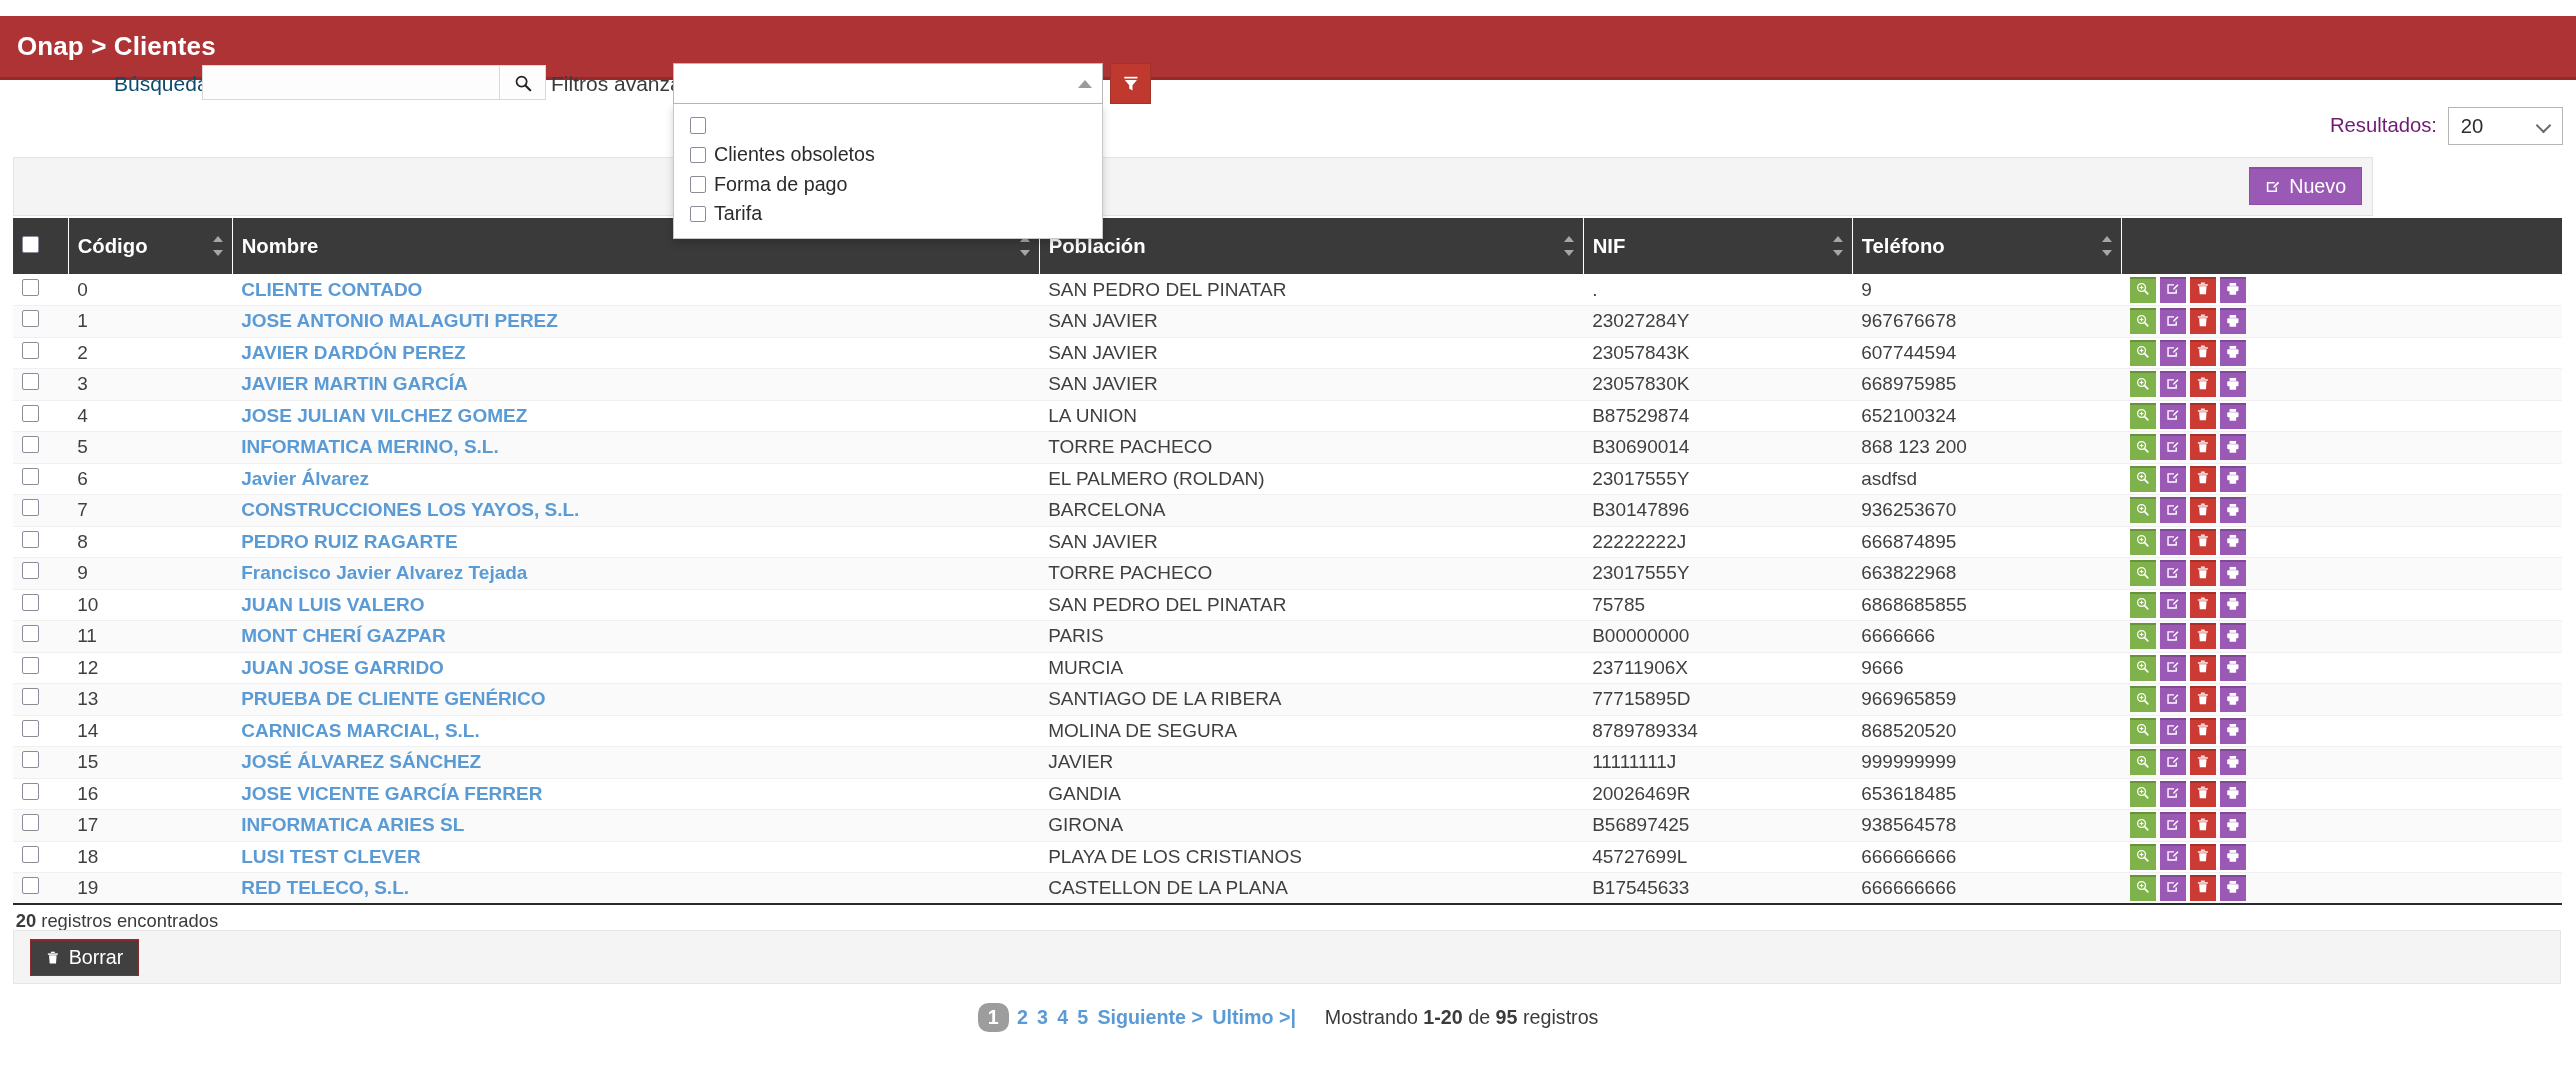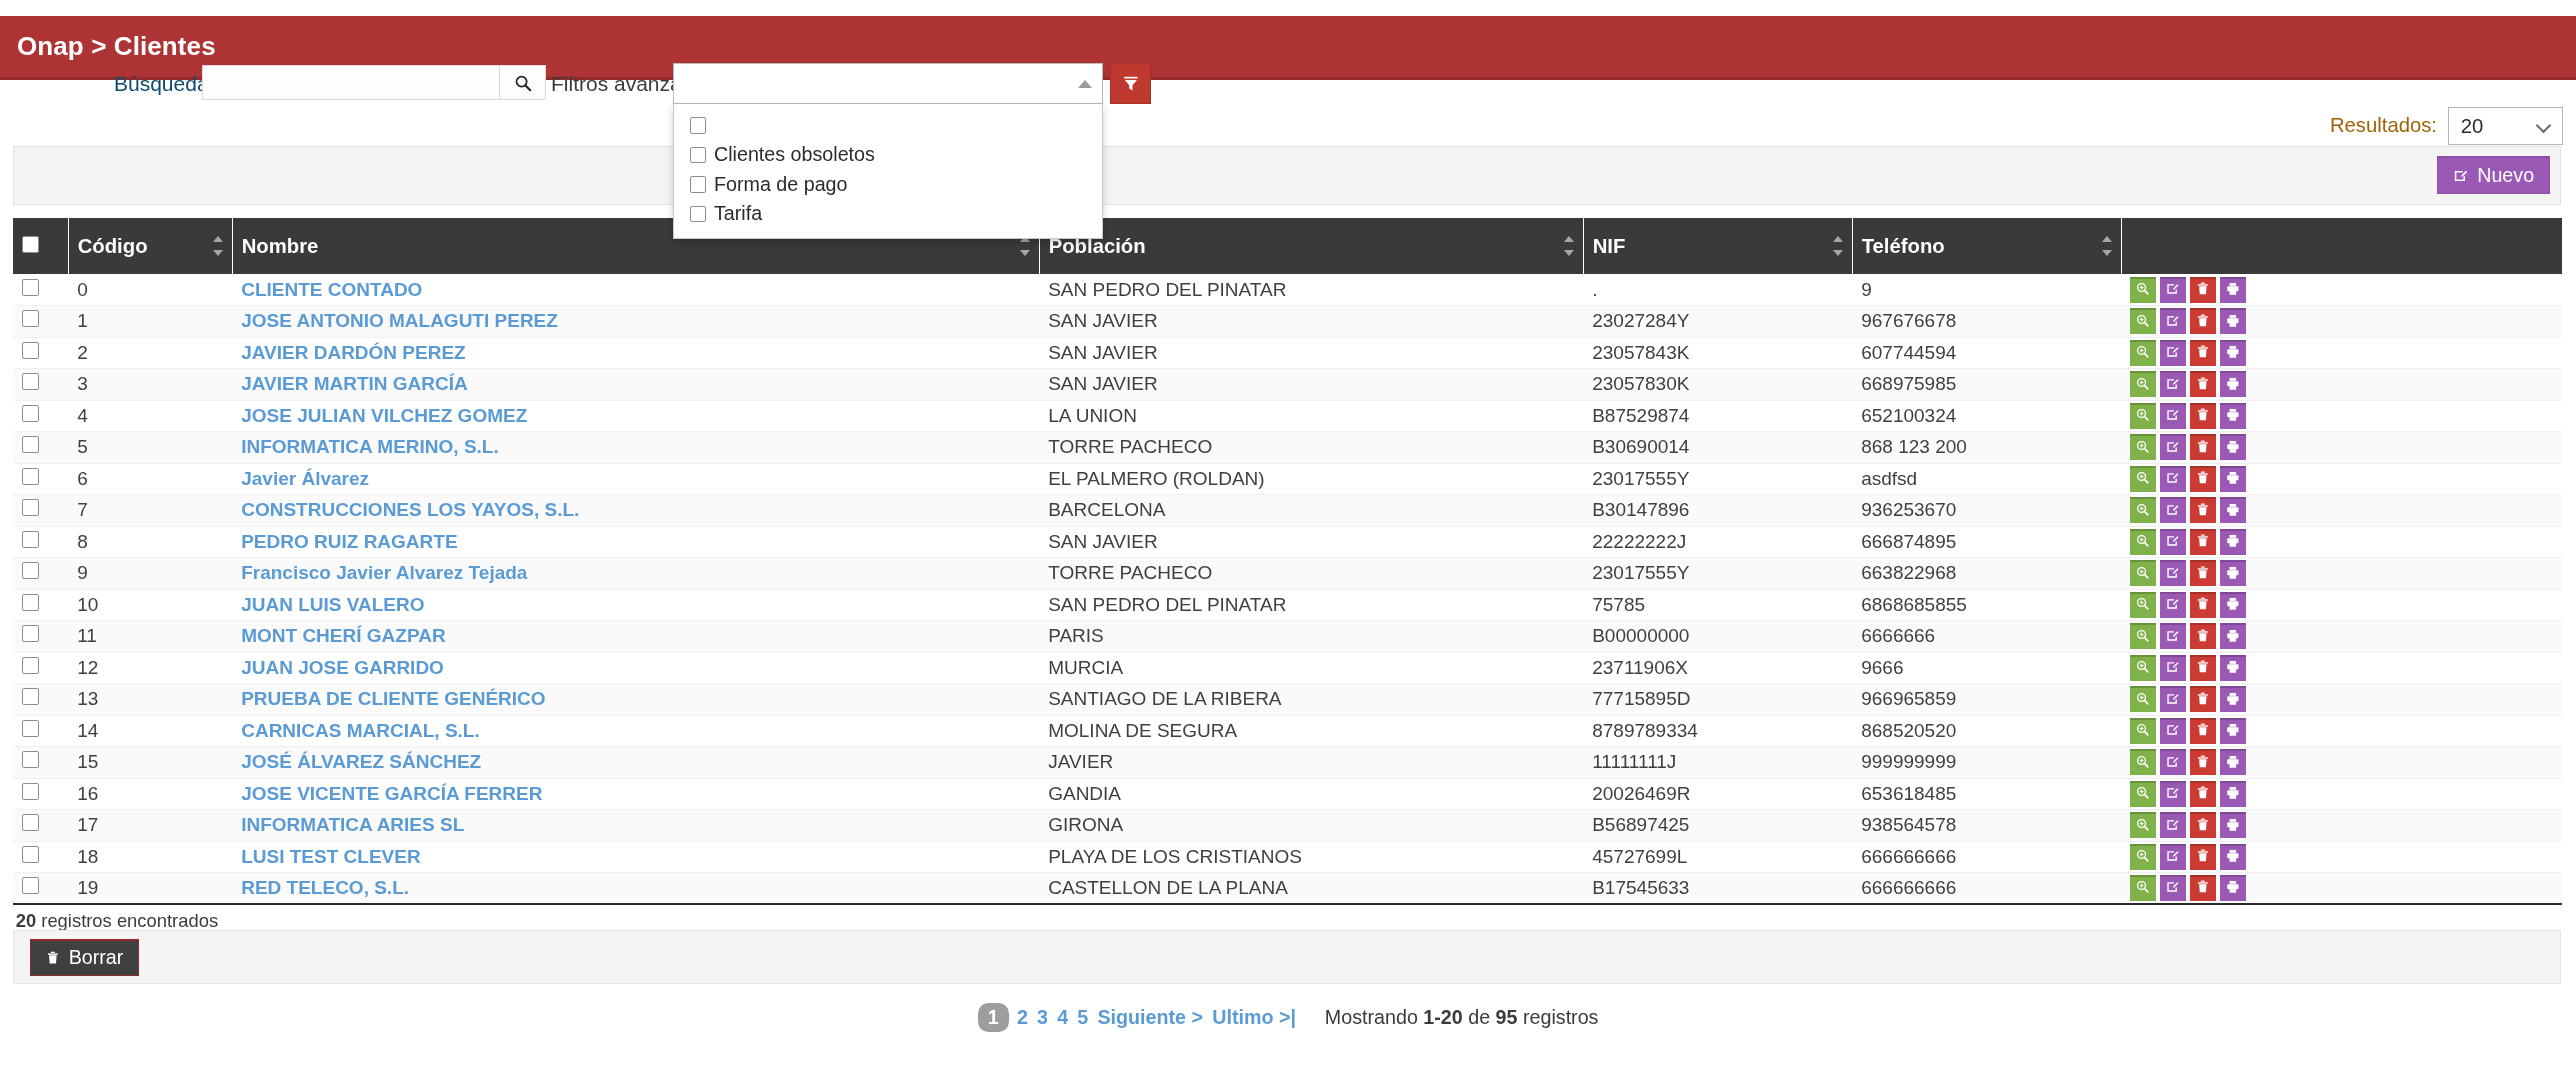--- a/index.html
+++ b/index.html
@@ -113,21 +113,21 @@
     width: 41px; height: 41px;
     background: #c0392f;
     border: 0.7px solid #a33228;
     display: flex; align-items: center; justify-content: center;
     cursor: pointer;
   }
 
   
   .lbl-resultados {
     position: absolute; right: 139px; top: 114px;
-    font-size: 20.3px; color: #a16207;
+    font-size: 20.3px; color: #701a75;
     white-space: nowrap;
   }
   .res-select {
     position: absolute; right: 13px; top: 107px;
     width: 115px; height: 38px;
     border: 1.3px solid #b5b5b5;
     background: #ffffff;
     font-size: 20.3px;
     color: #2d2d2d;
     display: flex; align-items: center;
@@ -137,22 +137,22 @@
   .res-select .chev {
     position: absolute; right: 13px; top: 11.8px;
     width: 11px; height: 11px;
     border-right: 2px solid #6a6a6a;
     border-bottom: 2px solid #6a6a6a;
     transform: rotate(45deg);
   }
 
   
   .action-strip {
-    position: absolute; left: 13px; top: 146px;
-    width: 2548px; height: 59px;
+    position: absolute; left: 13px; top: 157px;
+    width: 2360px; height: 59px;
     background: #f4f4f4;
     border: 0.7px solid #e2e2e2;
   }
   .btn-nuevo {
     position: absolute; right: 10.5px; top: 9.2px;
     height: 38px;
     background: #9b59b6;
     border: 0.7px solid #8e4ea8;
     border-top: 2px solid #8e4ea8;
     color: #ffffff;

